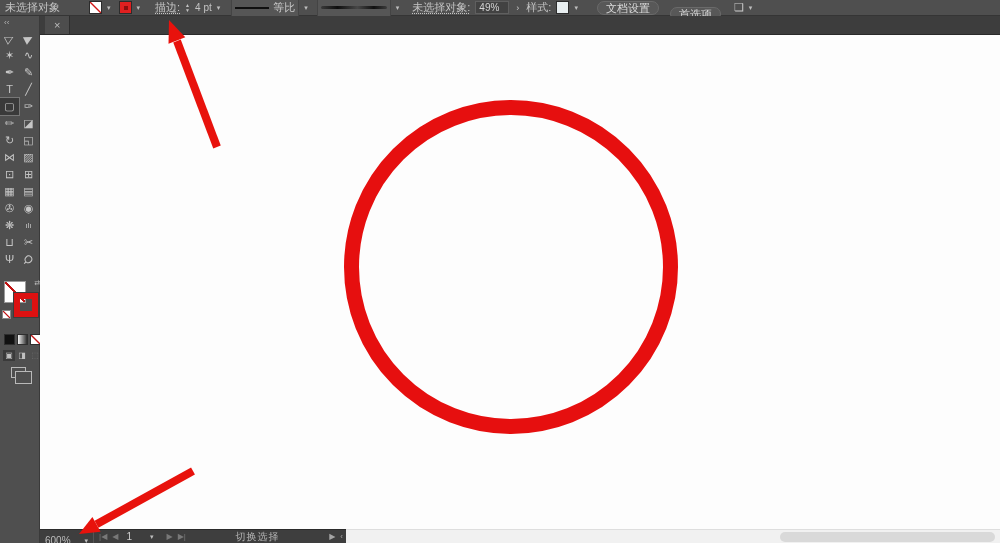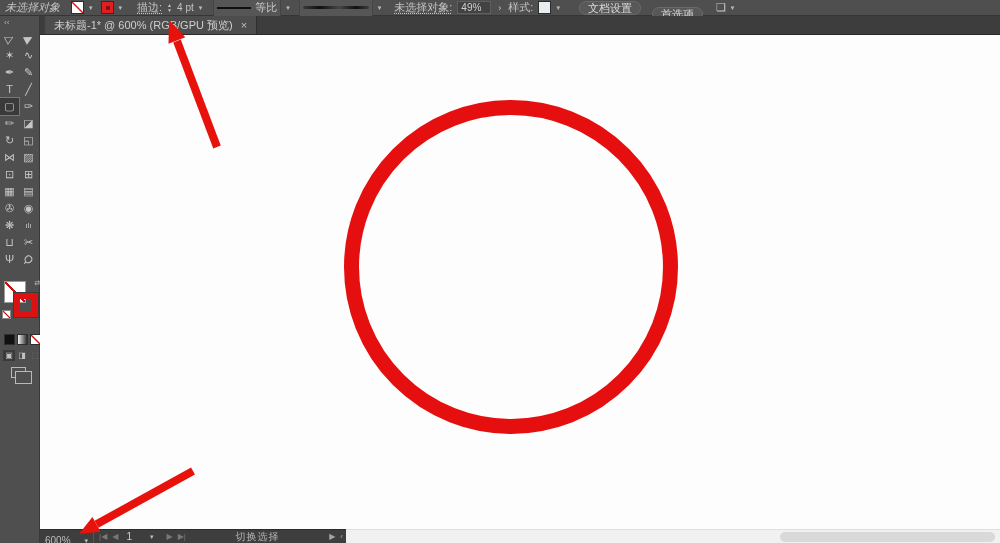--- a/index.html
+++ b/index.html
@@ -96,21 +96,21 @@
 
   
   .annotations { position:absolute; left:0; top:0; width:1000px; height:543px; pointer-events:none; }
 </style>
 </head>
 <body>
 
 <div id="app">
 
   <div class="control-bar">
-    <span class="cb-label" style="margin-right:6px;font-style:italic;">未选择对象</span>
+    <span class="cb-label" style="margin-right:24px;">未选择对象</span>
 
     <span class="swatch none"></span>
     <span class="chev">▾</span>
     <span class="swatch red" style="margin-left:3px;"></span>
     <span class="chev">▾</span>
 
     <span class="cb-label cb-underline" style="margin-left:10px;">描边:</span>
     <span class="stepper">
       <span>▲</span>
       <span>▼</span>
@@ -247,21 +247,20 @@
     <div class="draw-modes">
       <div class="dm active">▣</div>
       <div class="dm">◨</div>
       <div class="dm disabled">⬚</div>
     </div>
     <div class="screen-mode"></div>
   </div>
 
   <div class="tab-bar">
     <div class="doc-tab">
-      <span>未标题-1* @ 600% (RGB/GPU 预览)</span>
       <span class="tab-close">×</span>
     </div>
   </div>
 
   <div class="canvas">
     <div class="circle" style="border-color: rgb(230, 15, 15);"></div>
   </div>
 
   <div class="status-bar">
     <div class="zoom-box">

